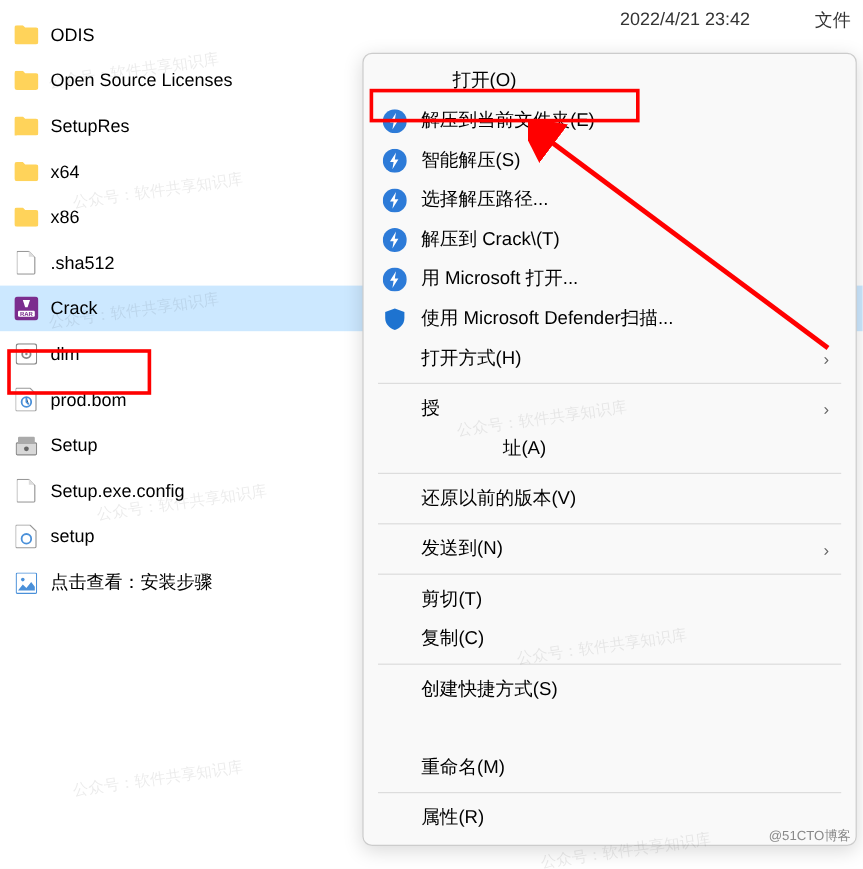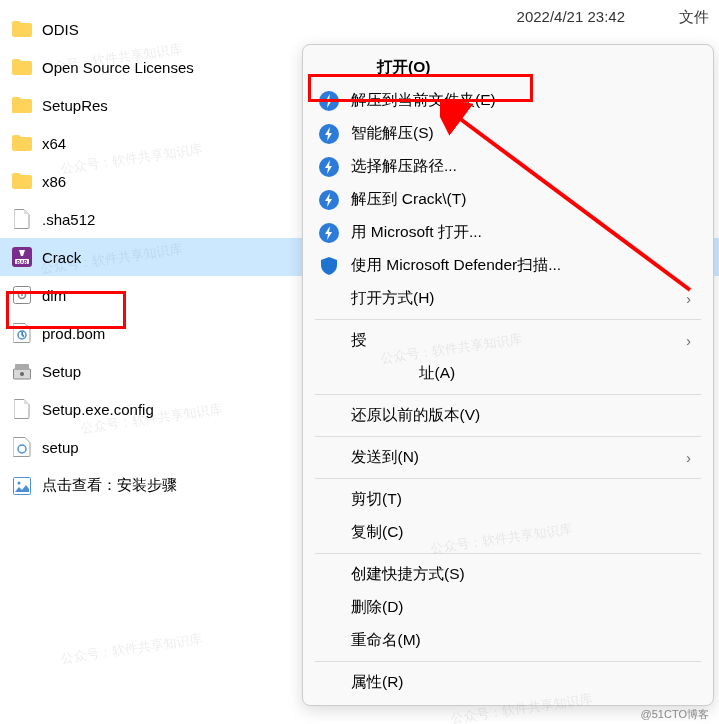--- a/index.html
+++ b/index.html
@@ -66,21 +66,21 @@
     .menu-item {
       display: flex;
       align-items: center;
       padding: 6px 16px;
       gap: 12px;
       cursor: default;
       font-size: 15.5px;
       color: #000;
       position: relative;
     }
-    .menu-item.bold { font-weight: 700; gap: 38px; }
+    .menu-item.bold { font-weight: 400; gap: 38px; }
     .menu-icon {
       width: 20px;
       height: 20px;
       flex-shrink: 0;
       display: flex;
       align-items: center;
       justify-content: center;
     }
     .menu-icon.empty { width: 20px; }
     .menu-item .label { flex: 1; }
@@ -105,21 +105,21 @@
       position: absolute;
       border: 3px solid #ff0000;
       pointer-events: none;
     }
     .arrow-svg {
       position: absolute;
       pointer-events: none;
     }
     .blog-credit {
       position: absolute;
-      bottom: 2px;
+      bottom: 20px;
       right: 10px;
       font-size: 11px;
       color: #888;
     }
   </style>
 </head>
 <body>
 
 <div class="date-row">
   <span>2022/4/21 23:42</span>
@@ -340,21 +340,20 @@
       <span class="menu-icon empty"></span>
       <span class="label">复制(C)</span>
     </div>
   <div class="menu-sep"></div>
   <div class="menu-item">
       <span class="menu-icon empty"></span>
       <span class="label">创建快捷方式(S)</span>
     </div>
   <div class="menu-item">
       <span class="menu-icon empty"></span>
-      <span class="label">删除(D)</span>
     </div>
   <div class="menu-item">
       <span class="menu-icon empty"></span>
       <span class="label">重命名(M)</span>
     </div>
   <div class="menu-sep"></div>
   <div class="menu-item">
       <span class="menu-icon empty"></span>
       <span class="label">属性(R)</span>
     </div>

